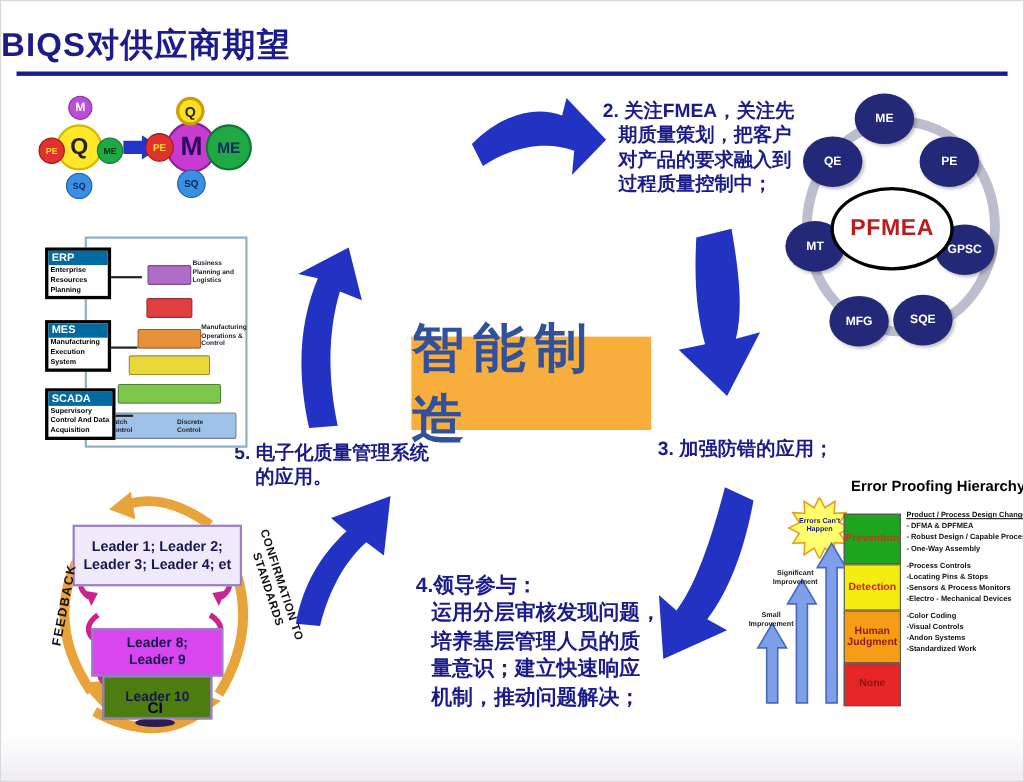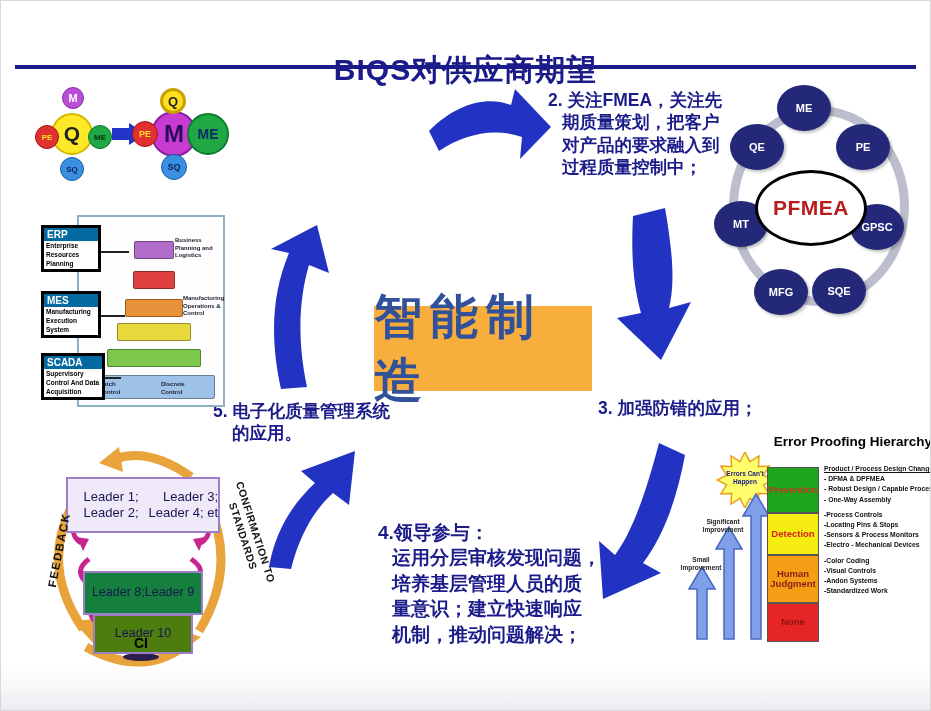--- a/index.html
+++ b/index.html
@@ -1,20 +1,20 @@
 <!DOCTYPE html>
 <html style="--navy: #1b1b8a; --arrow_blue: #2233c4; --gold: #f8ae3c; --center_text: #31519b;"><head>
 <meta charset="utf-8">
 <style>
   html,body{margin:0;padding:0;background:#fff;}
   .slide{position:relative;width:931px;height:711px;background:#fff;overflow:hidden;
          font-family:"Liberation Sans","DejaVu Sans",sans-serif;border:1px solid #d8d8d8;box-sizing:border-box;}
   .floor{position:absolute;left:0;right:0;bottom:0;height:44px;background:linear-gradient(#ffffff,#efecf1);}
   
-  .title{position:absolute;left:0;right:0;top:20px;text-align:center;font-size:30px;font-weight:bold;color:var(--navy);letter-spacing:1px;margin-top:29px;}
+  .title{position:absolute;left:0;right:0;top:20px;font-size:30px;font-weight:bold;color:var(--navy);letter-spacing:1px;}
   .title-rule{position:absolute;left:14px;right:14px;top:64px;height:4px;background:var(--navy);}
   
   .tb{position:absolute;color:var(--navy);font-weight:bold;line-height:1.28;white-space:nowrap;}
   .t1{left:243px;top:88px;font-size:17.5px;}
   .t2{left:547px;top:88px;font-size:17.5px;}
   .t3{left:597px;top:396px;font-size:17.5px;}
   .t4{left:377px;top:519px;font-size:19px;line-height:1.34;}
   .t5{left:212px;top:399px;font-size:17.5px;}
   .ind{padding-left:19px;}
   .ind2{padding-left:14px;}
@@ -40,25 +40,25 @@
   .mes{position:absolute;left:40px;top:210px;width:200px;height:200px;}
   .mes-frame{position:absolute;left:36px;top:4px;width:144px;height:188px;border:2px solid #8fb0c4;background:#fefefe;}
   .bar{position:absolute;height:16px;border-radius:2px;border:1px solid rgba(0,0,0,.35);}
   .pyr-label{position:absolute;font-size:6px;font-weight:bold;color:#223;line-height:1.25;z-index:2;}
   .sysbox{position:absolute;background:#fff;border:3px solid #000;z-index:3;}
   .sysbox .hd{display:block;background:#0369a1;color:#fff;font-weight:bold;font-size:10px;padding:0 3px;line-height:1.3;}
   .sysbox .bd{display:block;font-size:6.5px;font-weight:bold;color:#000;padding:1px 2px;line-height:1.35;}
   .conn{position:absolute;height:2px;background:#222;z-index:2;}
   
   .lpa{position:absolute;left:30px;top:438px;width:215px;height:235px;}
-  .lbox{position:absolute;border:2px solid #9b7ec6;display:flex;align-items:center;justify-content:center;
-        color:#17174f;font-weight:normal;text-align:right;line-height:1.25;z-index:2;}
+  .lbox{position:absolute;border:2px solid #9b7ec6;display:flex;flex-direction:column;align-items:center;justify-content:center;
+        color:#17174f;font-weight:bold;text-align:right;line-height:1.25;z-index:2;}
   .lb1{left:35px;top:38px;width:150px;height:52px;background:#efe9f9;font-size:13px;}
   .lb2{left:42px;top:92px;width:136px;height:38px;background:#e2d7f4;font-size:11.5px;}
-  .lb3{left:52px;top:132px;width:116px;height:40px;background:#15803d;font-size:12.5px;}
+  .lb3{left:52px;top:132px;width:116px;height:40px;background:#d946ef;font-size:12.5px;}
   .lb4{left:62px;top:175px;width:96px;height:36px;background:#4d7c0f;font-size:12.5px;}
   .feedback{position:absolute;left:-14px;top:100px;width:86px;transform:rotate(-79deg);font-size:11.5px;font-weight:bold;color:#111;letter-spacing:1.5px;z-index:2;}
   .confirm{position:absolute;left:162px;top:82px;width:112px;transform:rotate(72deg);font-size:10.5px;font-weight:bold;color:#111;
            text-align:center;line-height:1.25;letter-spacing:.5px;z-index:2;}
   .ci{position:absolute;left:88px;top:196px;width:44px;text-align:center;font-size:14px;font-weight:bold;color:#000;z-index:2;}
   .ci-ellipse{position:absolute;left:92px;top:214px;width:36px;height:8px;background:#2e1c4e;border-radius:50%;z-index:1;}
   
   .ep{position:absolute;left:683px;top:433px;width:248px;height:217px;}
   .ep-title{position:absolute;left:0;right:0;top:0;text-align:right;font-size:13.5px;font-weight:bold;color:#000;}
   .ep-star-text{position:absolute;left:32px;top:36px;width:58px;text-align:center;font-size:6.5px;font-weight:bold;color:#202080;line-height:1.3;z-index:2;}

